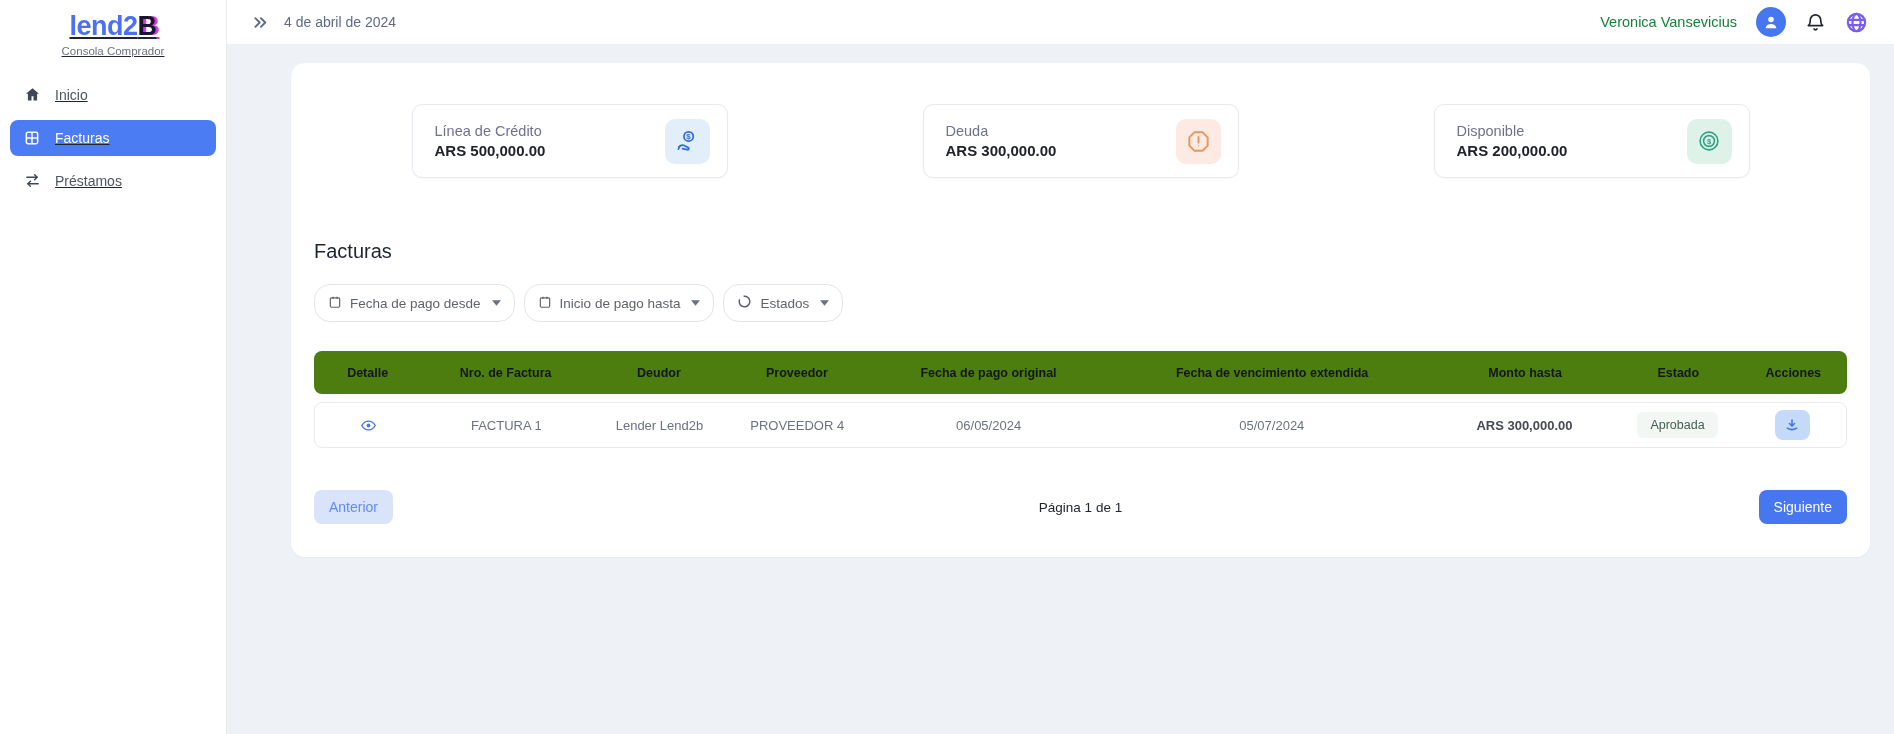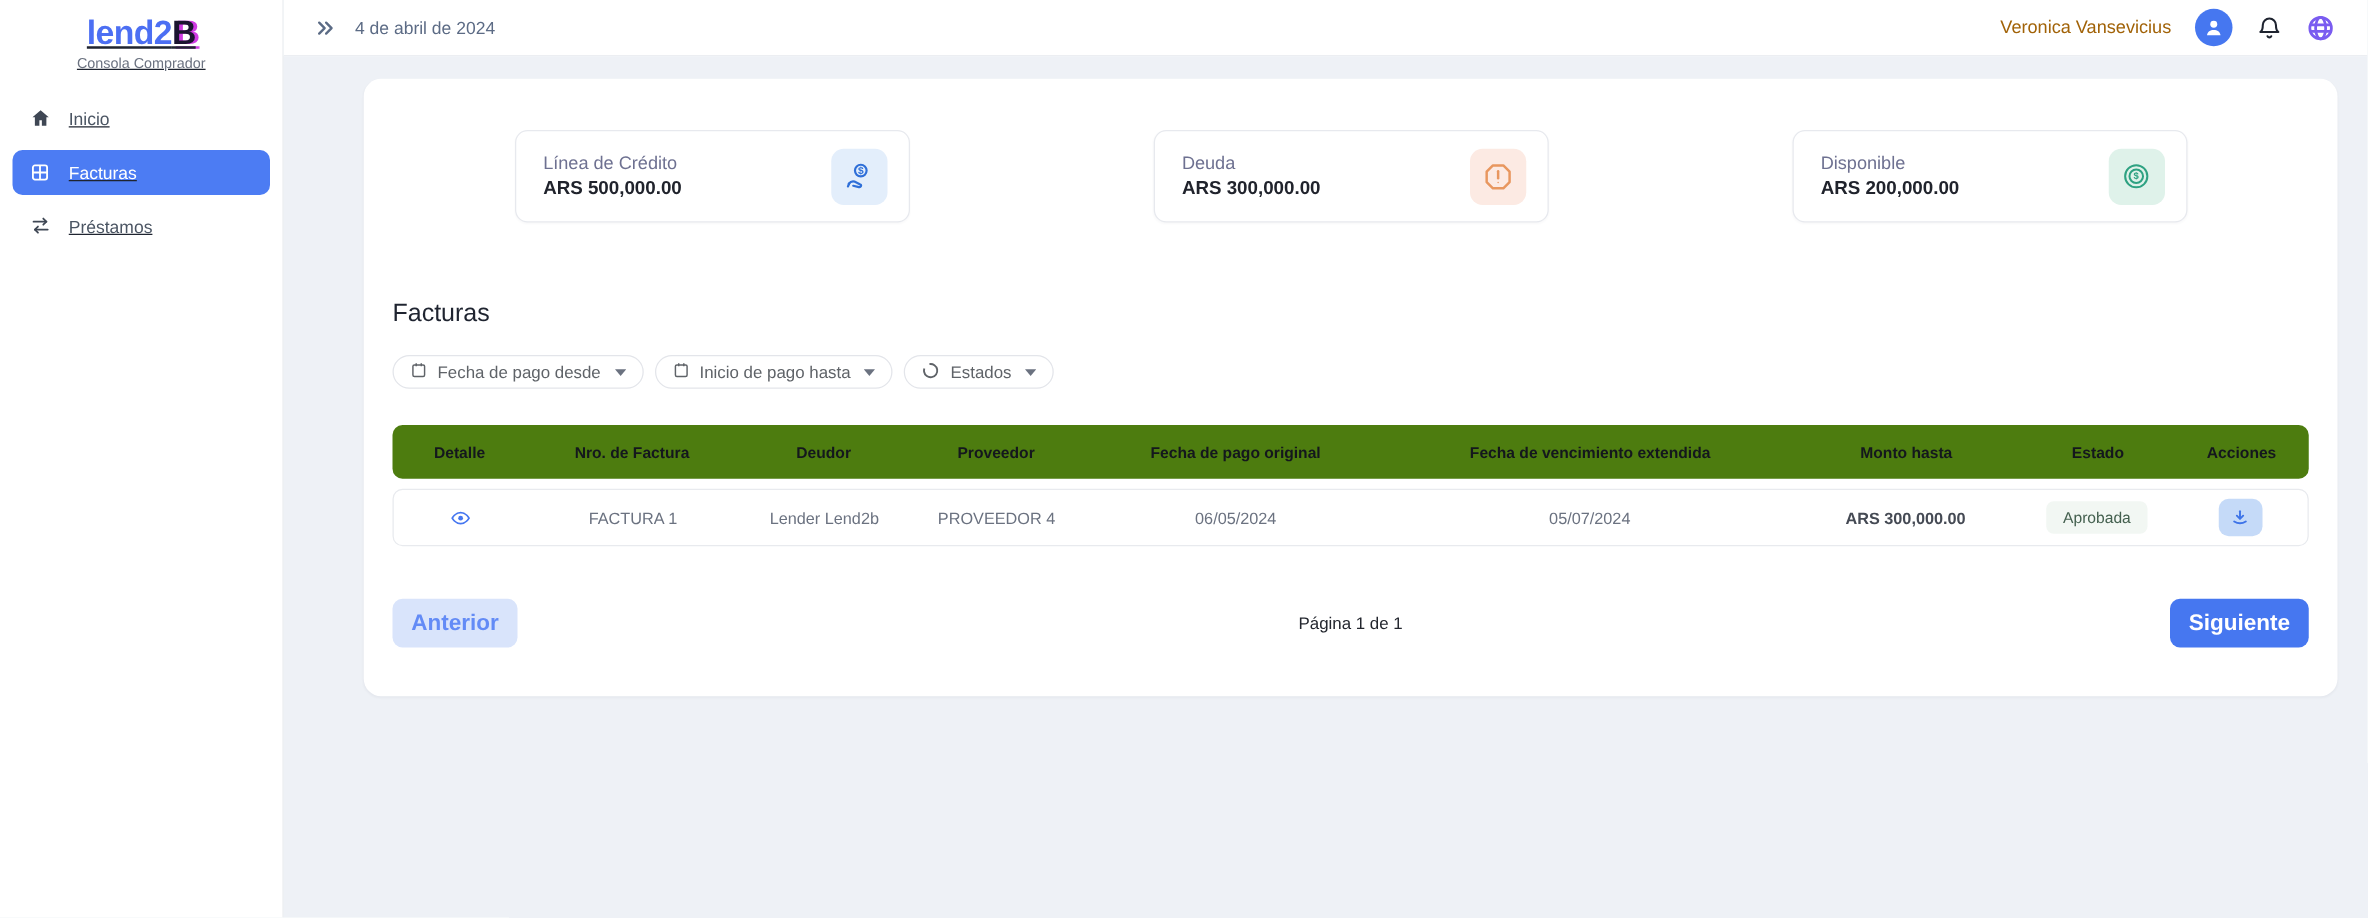--- a/index.html
+++ b/index.html
@@ -22,21 +22,21 @@
   .menu-item.active .mi-icon { color:#fff; }
   .mi-icon { color:#3F4754; }
 
   
   .main { flex:1; display:flex; flex-direction:column; background:#EEF1F6; min-width:0; }
   .topbar { height:45px; background:#fff; border-bottom:1px solid #ECEEF2; display:flex;
             align-items:center; padding:0 26px 0 24px; gap:13px; flex-shrink:0; }
   .collapse-btn { width:20px; height:20px; color:#5B6B85; cursor:pointer; display:flex; align-items:center; }
   .date { color:#5C6B85; font-size:14px; }
   .topbar-right { margin-left:auto; display:flex; align-items:center; gap:19px; }
-  .username { color:#a16207; font-size:14.5px; }
+  .username { color:#15803d; font-size:14.5px; }
   .avatar { width:30px; height:30px; border-radius:50%; background:#4677F0; display:flex;
             align-items:center; justify-content:center; cursor:pointer; }
   .icon-btn { display:flex; align-items:center; cursor:pointer; }
 
   
   .content { padding:18px 24px 0 64px; }
   .panel { background:#fff; border-radius:14px; height:494px; padding:41px 23px 0;
            box-shadow:0 1px 2px rgba(20,30,60,.04); }
 
   
@@ -56,21 +56,21 @@
   .section-title { margin-top:62px; font-size:20px; font-weight:500; color:#1F2430; }
 
   
   .filters { margin-top:21px; display:flex; align-items:center; gap:9px; }
   .search-box { position:relative; width:206px; }
   .search-box input { width:100%; height:31px; border:1px solid #E3E5EA; border-radius:16px;
                       padding:0 12px 0 35px; font-size:13.5px; color:#374151; outline:none;
                       font-family:"Liberation Sans", sans-serif; background:#fff; }
   .search-box input::placeholder { color:#9CA3AF; }
   .search-ico { position:absolute; left:12px; top:7px; }
-  .filter-btn { height:27px; display:flex; align-items:center; gap:8px; padding:0 13px;
+  .filter-btn { height:38px; display:flex; align-items:center; gap:8px; padding:0 13px;
                 border:1px solid #E3E5EA; border-radius:16px; background:#fff; color:#5F6368;
                 font-size:13.5px; font-family:"Liberation Sans", sans-serif; cursor:pointer; }
   .filter-btn .caret { margin-left:3px; display:flex; }
 
   
   .inv-table { margin-top:29px; }
   .t-row { display:grid; grid-template-columns:7% 11% 9% 9% 16% 21% 12% 8% 7%;
            align-items:center; }
   .t-head { background:#4d7c0f; border-radius:8px; height:43px; }
   .t-head span { font-size:12.5px; font-weight:bold; color:#14171D; text-align:center; }
@@ -79,22 +79,22 @@
   .t-cell.bold { color:#454A54; font-weight:bold; }
   .eye-btn { background:none; border:none; cursor:pointer; display:inline-flex; vertical-align:middle; }
   .badge { display:inline-block; padding:6px 13px; background:#F2F7F3; border-radius:6px;
            color:#44604F; font-size:12.5px; }
   .dl-btn { width:35px; height:30px; background:#C5DAF8; border:none; border-radius:8px;
             display:inline-flex; align-items:center; justify-content:center; cursor:pointer;
             vertical-align:middle; }
 
   
   .pagination { margin-top:42px; display:flex; align-items:center; position:relative; }
-  .pg-btn { border:none; border-radius:8px; font-size:18px; padding:9px 15px; cursor:pointer;
-            font-family:"Liberation Sans", sans-serif;font-weight:bold; }
+  .pg-btn { border:none; border-radius:8px; font-size:14px; padding:9px 15px; cursor:pointer;
+            font-family:"Liberation Sans", sans-serif; }
   .pg-prev { background:#D9E4FB; color:#638BF6; }
   .pg-next { margin-left:auto; background:#4677F0; color:#fff; }
   .page-info { position:absolute; left:50%; transform:translateX(-50%); font-size:13.5px; color:#23262E; }
 </style>
 </head>
 <body>
 
 <div class="app">
 
   <aside class="sidebar">

